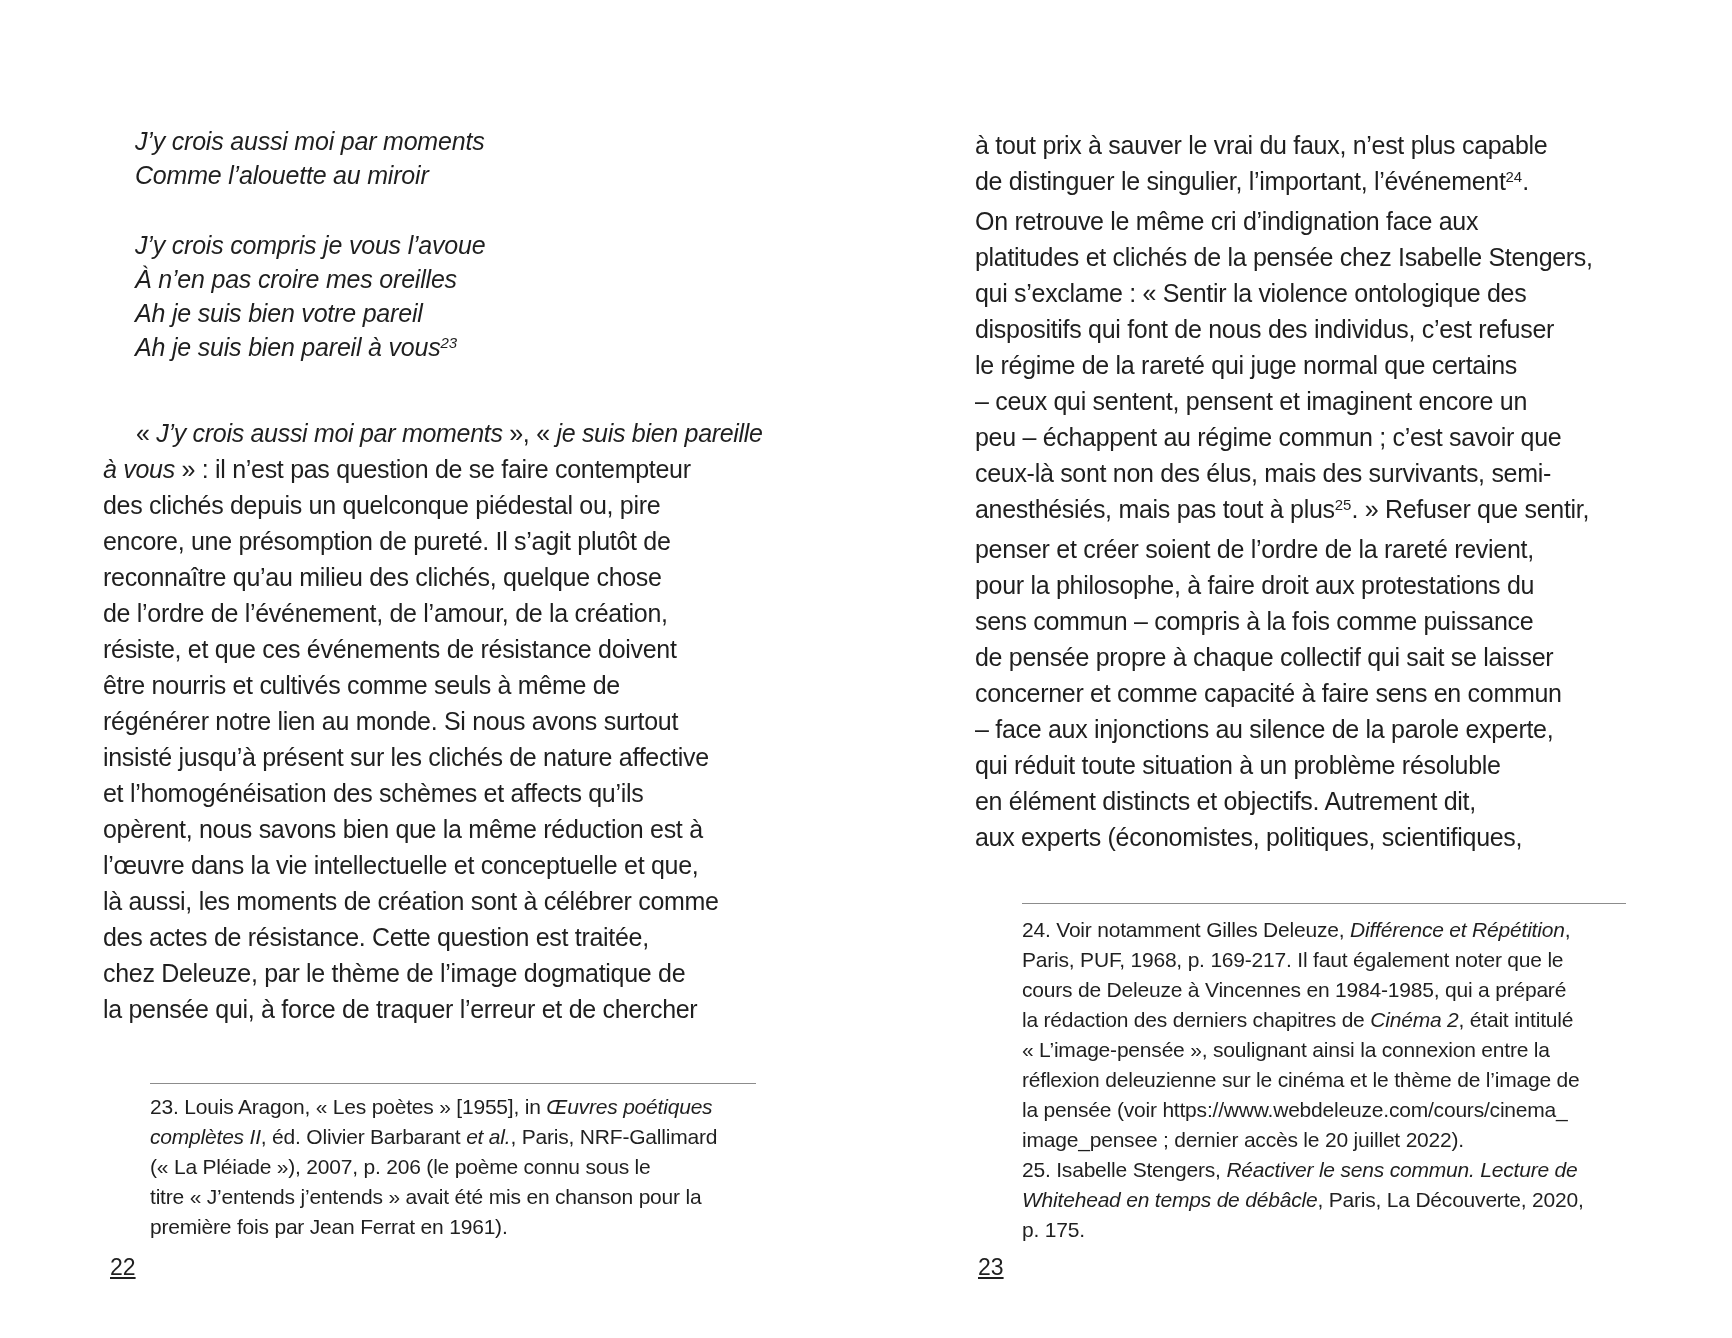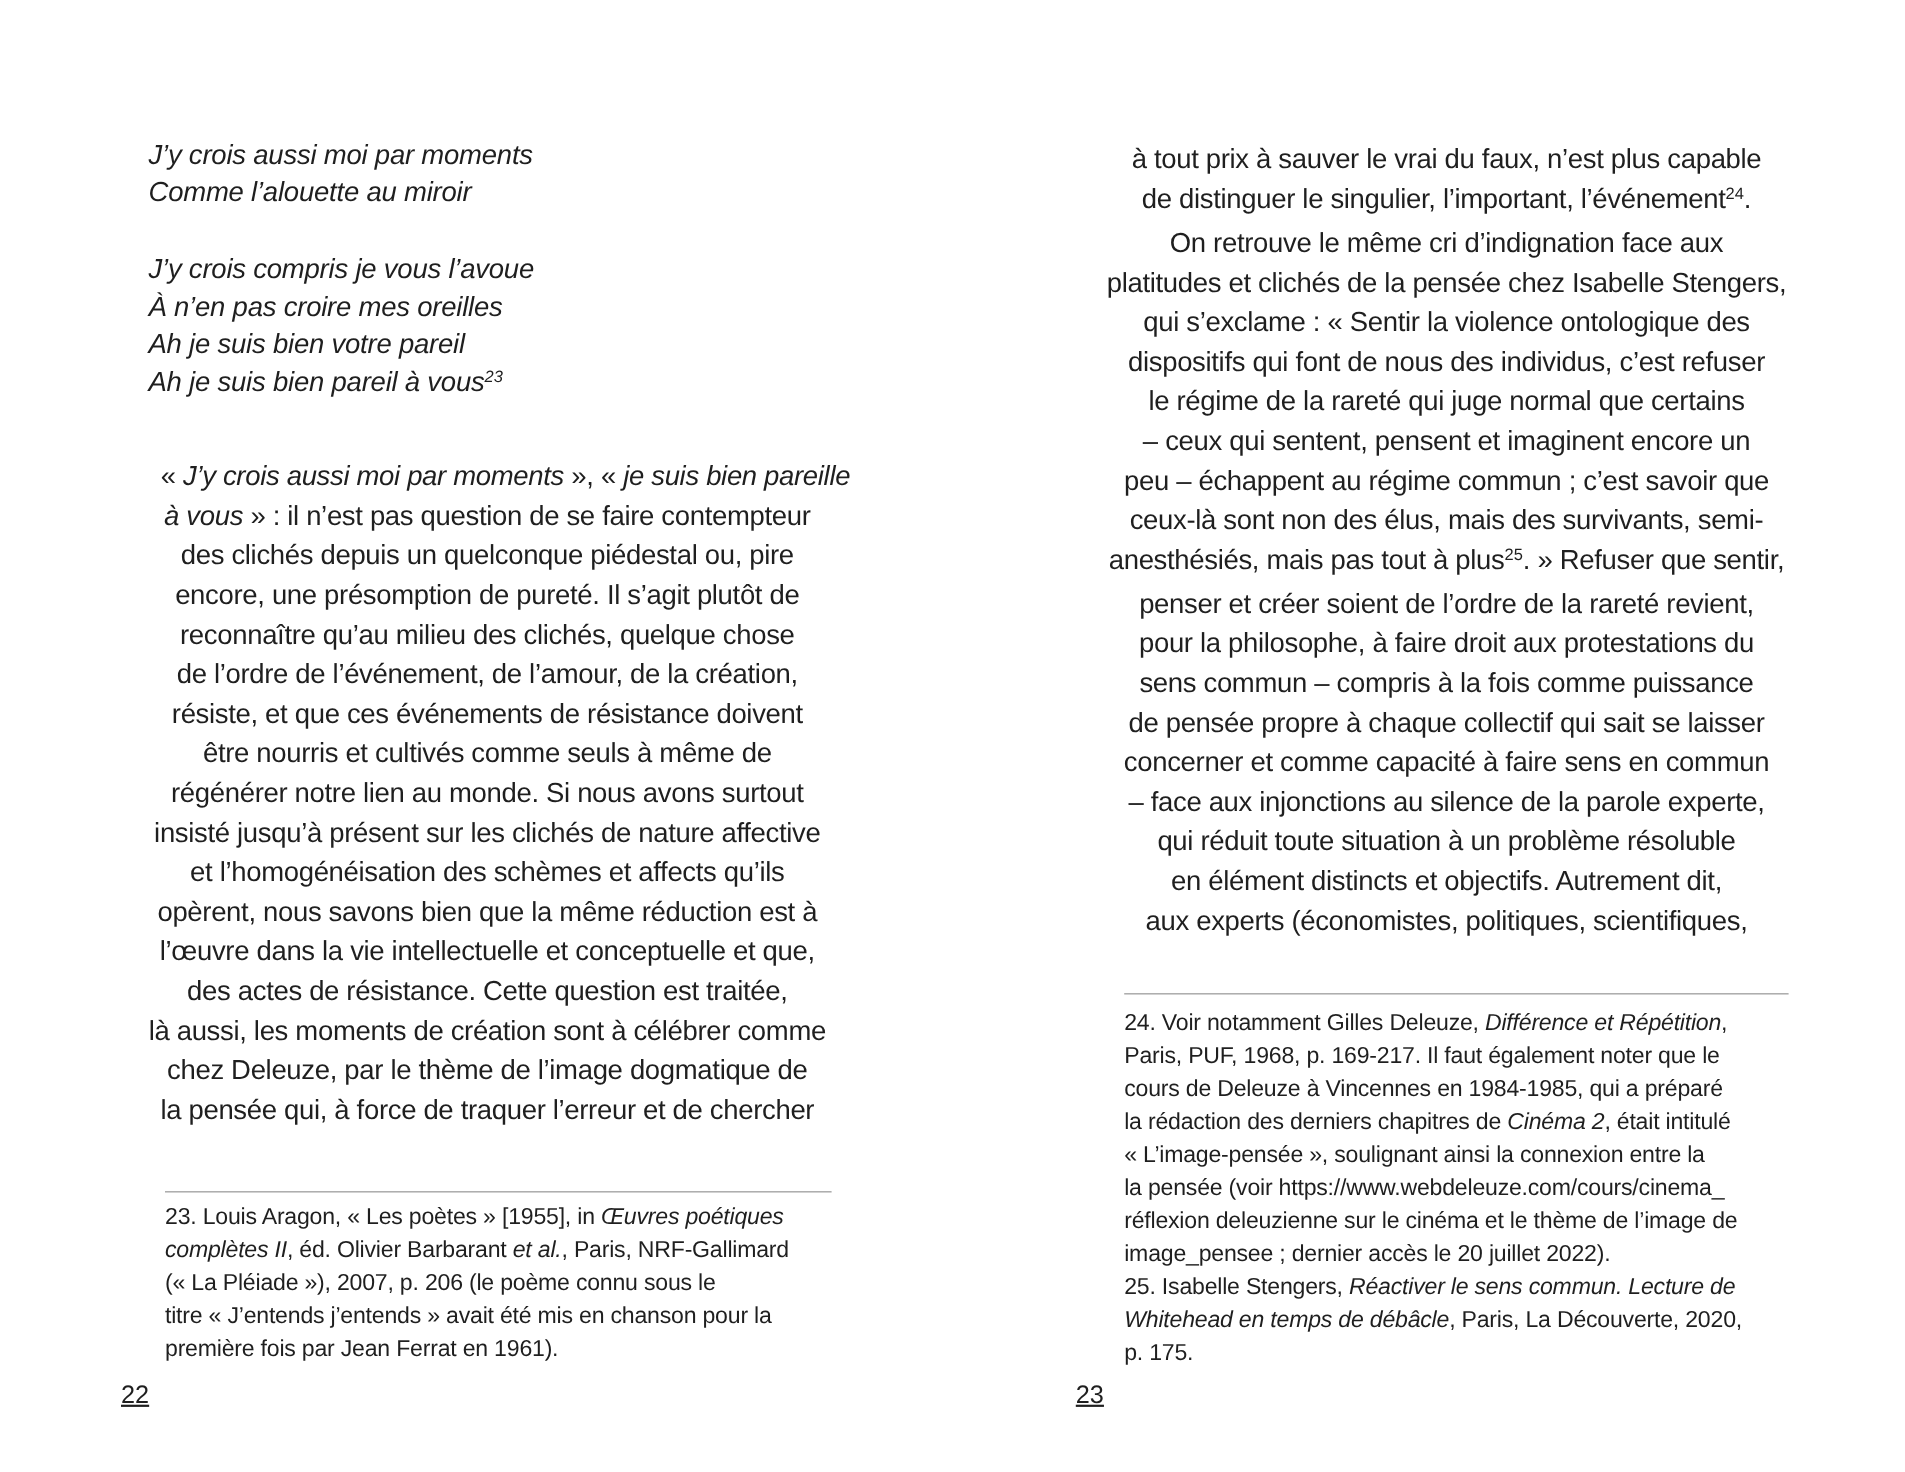--- a/index.html
+++ b/index.html
@@ -16,21 +16,21 @@
 
   .tline { white-space:pre; }
   .it    { font-style:italic; }
   .sup   { font-size:60%; position:relative; top:-0.55em; letter-spacing:0; }
   .ind   { padding-left:33px; }
 
   .poem { position:absolute; font-size:25px; line-height:34px; letter-spacing:-0.2px; }
   #left-page .stanza1 { left:135px; top:124px; }
   #left-page .stanza2 { left:135px; top:228px; }
 
-  .body-par { position:absolute; font-size:25px; line-height:36px; letter-spacing:-0.3px;text-align:center; }
+  .body-par { position:absolute; font-size:25px; line-height:36px; letter-spacing:-0.3px; }
   #left-page  .body-par { left:103px; top:415px; width:680px; }
   #right-page .body-par { left:109px; top:127px; width:680px; }
 
   .fn-rule { position:absolute; height:1px; background:#8c8c8c; }
   #left-page  .fn-rule { left:150px; top:1083px; width:606px; }
   #right-page .fn-rule { left:156px; top:903px;  width:604px; }
 
   .footnotes { position:absolute; font-size:21px; line-height:30px; letter-spacing:-0.2px; }
   #left-page  .footnotes { left:150px; top:1092px; width:640px; }
   #right-page .footnotes { left:156px; top:915px;  width:640px; }
@@ -62,22 +62,22 @@
         <div class="tline"><span>encore, une présomption de pureté. Il s’agit plutôt de</span></div>
         <div class="tline"><span>reconnaître qu’au milieu des clichés, quelque chose</span></div>
         <div class="tline"><span>de l’ordre de l’événement, de l’amour, de la création,</span></div>
         <div class="tline"><span>résiste, et que ces événements de résistance doivent</span></div>
         <div class="tline"><span>être nourris et cultivés comme seuls à même de</span></div>
         <div class="tline"><span>régénérer notre lien au monde. Si nous avons surtout</span></div>
         <div class="tline"><span>insisté jusqu’à présent sur les clichés de nature affective</span></div>
         <div class="tline"><span>et l’homogénéisation des schèmes et affects qu’ils</span></div>
         <div class="tline"><span>opèrent, nous savons bien que la même réduction est à</span></div>
         <div class="tline"><span>l’œuvre dans la vie intellectuelle et conceptuelle et que,</span></div>
+        <div class="tline"><span>là aussi, les moments de création sont à célébrer comme</span></div>
         <div class="tline"><span>des actes de résistance. Cette question est traitée,</span></div>
-        <div class="tline"><span>là aussi, les moments de création sont à célébrer comme</span></div>
         <div class="tline"><span>chez Deleuze, par le thème de l’image dogmatique de</span></div>
         <div class="tline"><span>la pensée qui, à force de traquer l’erreur et de chercher</span></div>
       </div>
     <div class="fn-rule"></div>
     <div class="footnotes">
         <div class="tline"><span>23. Louis Aragon, « Les poètes » [1955], in </span><span class="it">Œuvres poétiques</span></div>
         <div class="tline"><span class="it">complètes II</span><span>, éd. Olivier Barbarant </span><span class="it">et al.</span><span>, Paris, NRF-Gallimard</span></div>
         <div class="tline"><span>(« La Pléiade »), 2007, p. 206 (le poème connu sous le</span></div>
         <div class="tline"><span>titre « J’entends j’entends » avait été mis en chanson pour la</span></div>
         <div class="tline"><span>première fois par Jean Ferrat en 1961).</span></div>
@@ -108,22 +108,22 @@
         <div class="tline"><span>en élément distincts et objectifs. Autrement dit,</span></div>
         <div class="tline"><span>aux experts (économistes, politiques, scientifiques,</span></div>
       </div>
     <div class="fn-rule"></div>
     <div class="footnotes">
         <div class="tline"><span>24. Voir notamment Gilles Deleuze, </span><span class="it">Différence et Répétition</span><span>,</span></div>
         <div class="tline"><span>Paris, PUF, 1968, p. 169-217. Il faut également noter que le</span></div>
         <div class="tline"><span>cours de Deleuze à Vincennes en 1984-1985, qui a préparé</span></div>
         <div class="tline"><span>la rédaction des derniers chapitres de </span><span class="it">Cinéma 2</span><span>, était intitulé</span></div>
         <div class="tline"><span>« L’image-pensée », soulignant ainsi la connexion entre la</span></div>
+        <div class="tline"><span>réflexion deleuzienne sur le cinéma et le thème de l’image de</span></div>
         <div class="tline"><span>la pensée (voir https://www.webdeleuze.com/cours/cinema_</span></div>
-        <div class="tline"><span>réflexion deleuzienne sur le cinéma et le thème de l’image de</span></div>
         <div class="tline"><span>image_pensee ; dernier accès le 20 juillet 2022).</span></div>
         <div class="tline"><span>25. Isabelle Stengers, </span><span class="it">Réactiver le sens commun. Lecture de</span></div>
         <div class="tline"><span class="it">Whitehead en temps de débâcle</span><span>, Paris, La Découverte, 2020,</span></div>
         <div class="tline"><span>p. 175.</span></div>
       </div>
     <div class="page-number">23</div>
   </div>
 
 </div>
 

